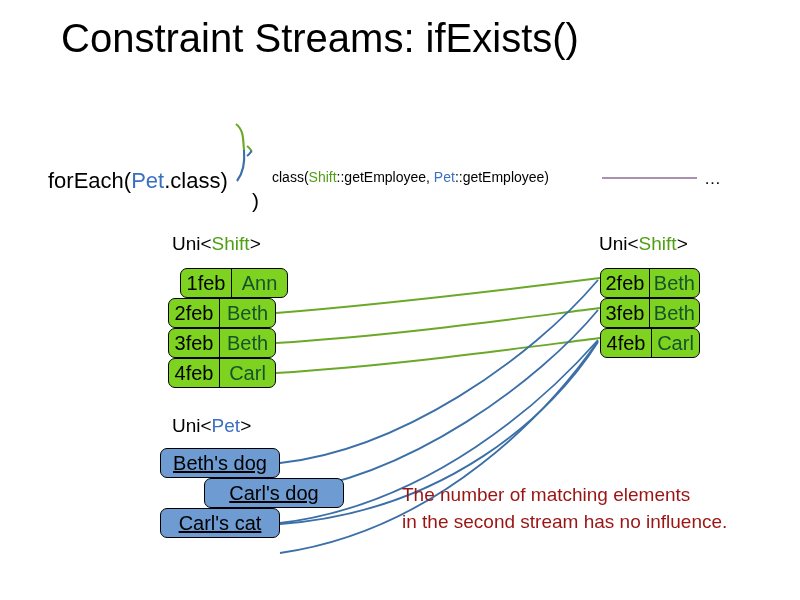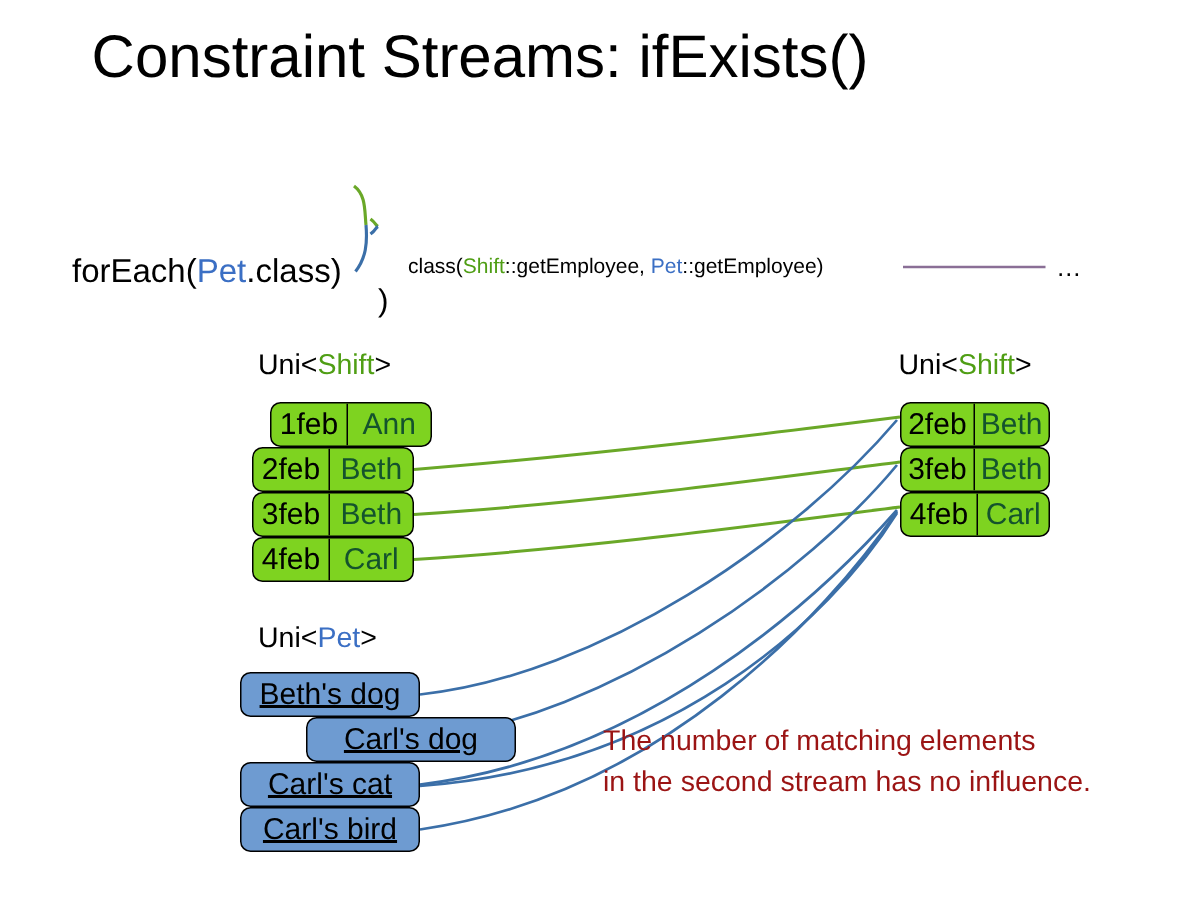--- a/index.html
+++ b/index.html
@@ -130,22 +130,19 @@
 
   <div class="row blue" style="left:160px;top:448px;width:120px;height:30px;">
     <div class="cell cell-single">Beth's dog</div>
   </div>
   <div class="row blue" style="left:160px;top:478px;width:140px;height:30px;margin-left:44px;">
     <div class="cell cell-single">Carl's dog</div>
   </div>
   <div class="row blue" style="left:160px;top:508px;width:120px;height:30px;">
     <div class="cell cell-single">Carl's cat</div>
   </div>
-  <div class="row blue" style="left:160px;top:538px;width:120px;height:30px;">
-    <div class="cell cell-single">Carl's bird</div>
-  </div>
 
   <div class="note">
     <div>The number of matching elements</div>
     <div>in the second stream has no influence.</div>
   </div>
 
 </div>
 
 </body></html>

